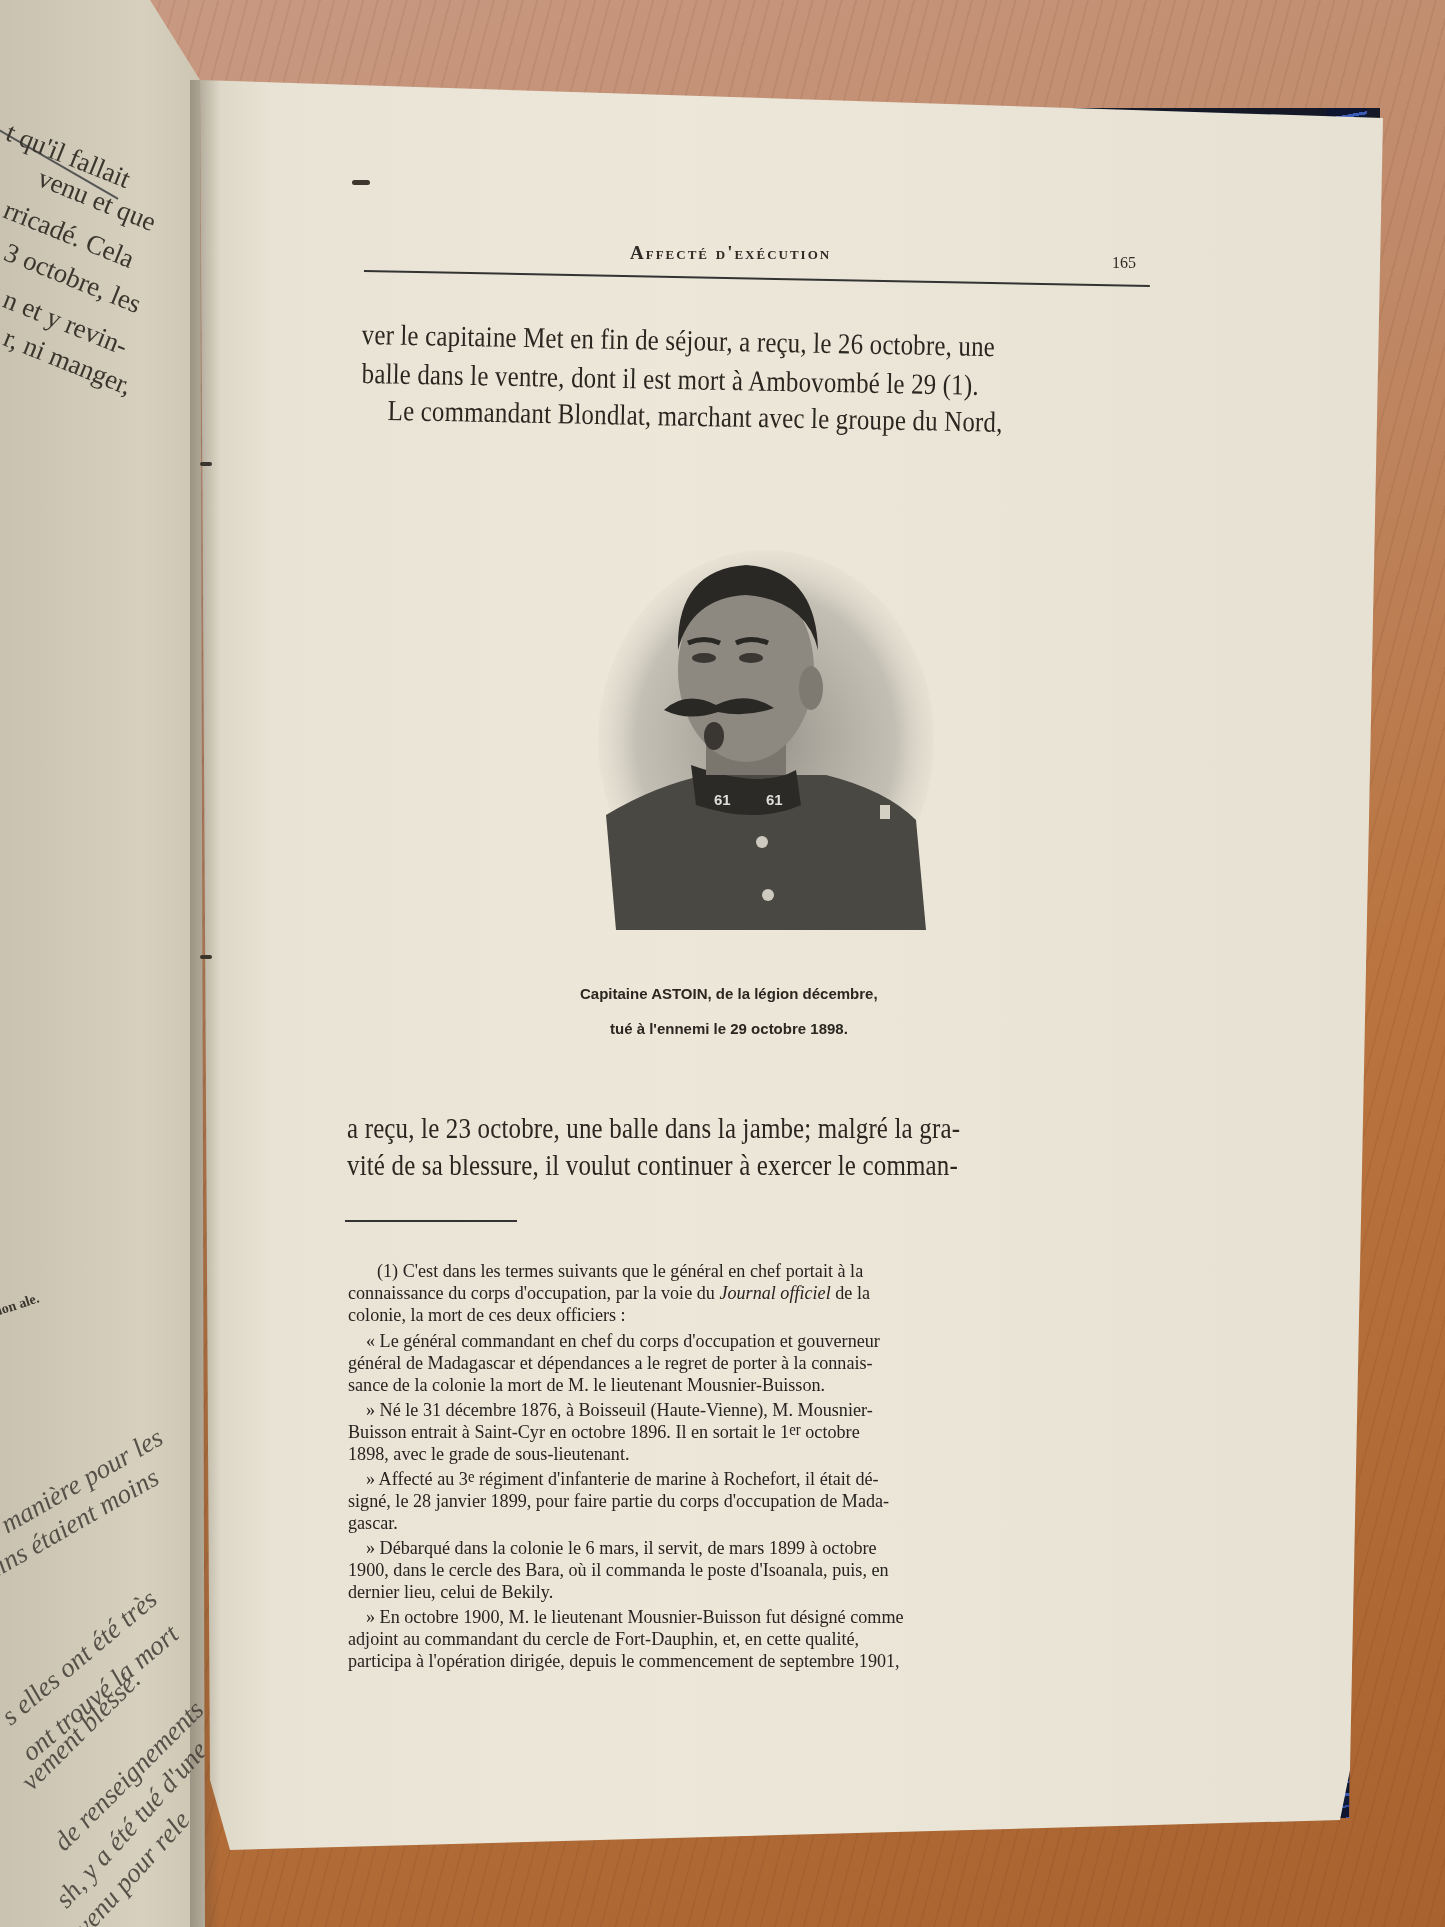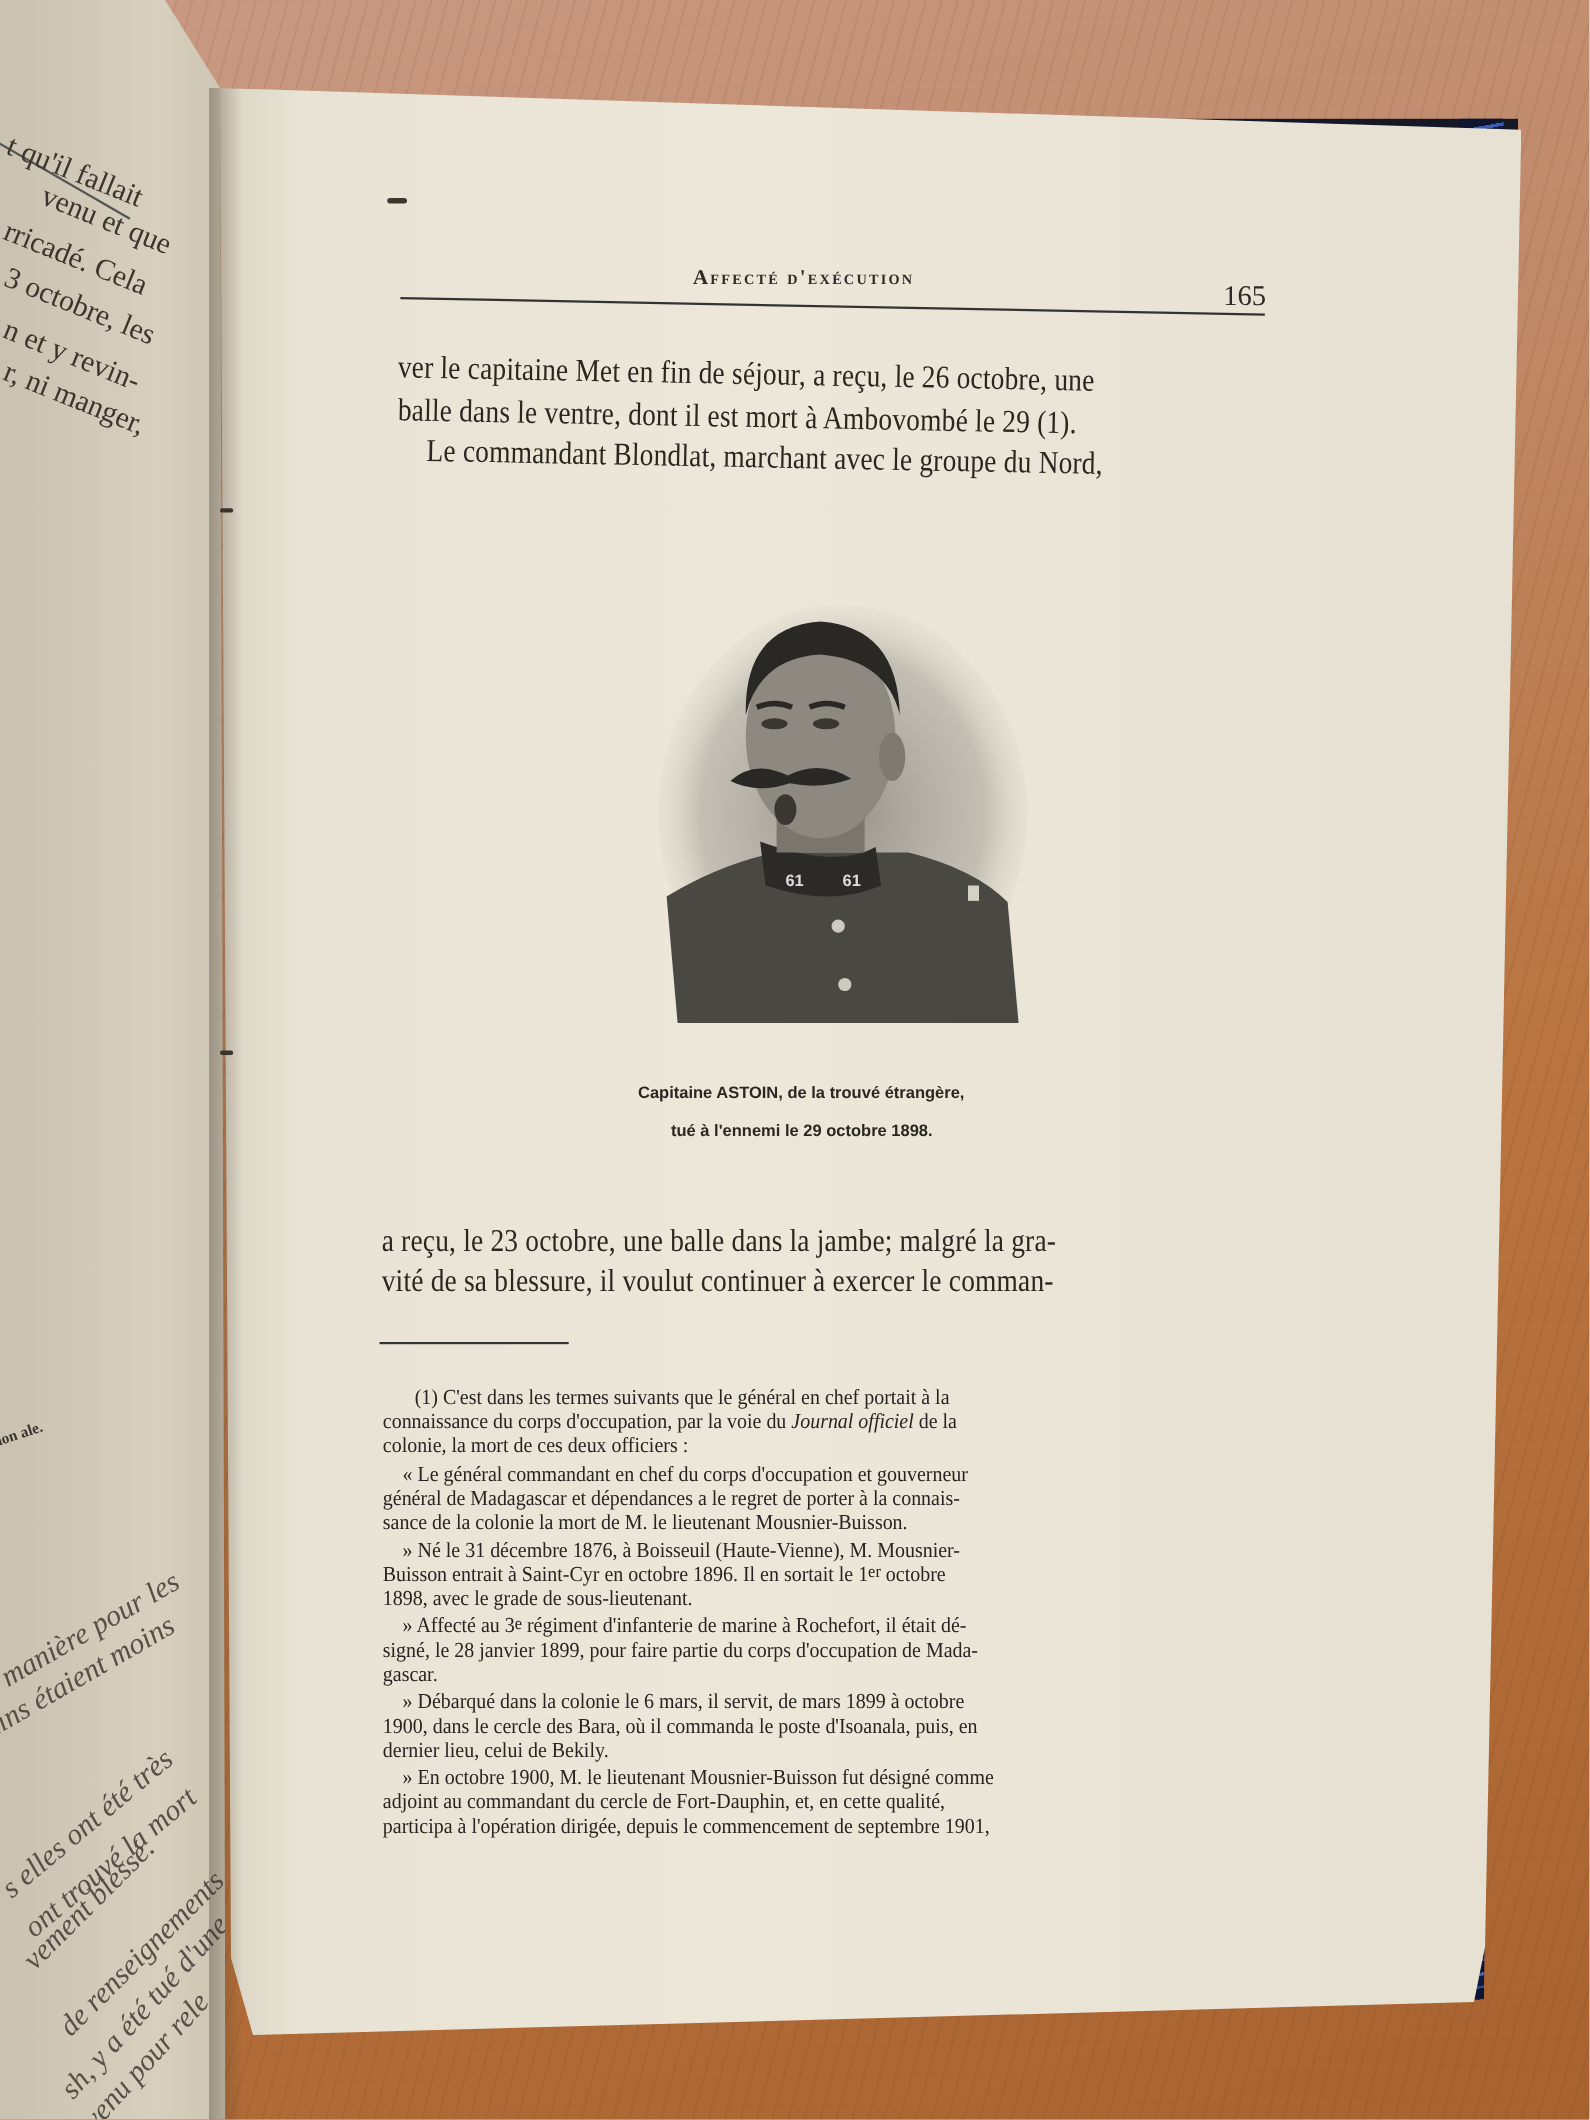--- a/index.html
+++ b/index.html
@@ -49,21 +49,21 @@
       clip-path: polygon(0 0, 1183px 38px, 1150px 1690px, 1140px 1740px, 30px 1770px, 10px 1700px);
       box-shadow: 0 10px 20px rgba(0,0,0,0.4);
     }
     .binding-mark { position:absolute; left:200px; width:12px; height:4px; background:#3a342c; border-radius:2px; }
     .mark-dash { position:absolute; left:352px; top:180px; width:18px; height:5px; background:#3c3830; border-radius:3px; }
     .running-head {
       position:absolute; left:630px; top:242px; font-size:19px; letter-spacing:2px;
       color:#2e2a24; font-variant: small-caps; font-weight:bold;
     }
     .page-number {
-      position:absolute; left:1112px; top:254px; font-size:26px; color:#2e2a24;
+      position:absolute; left:1112px; top:254px; font-size:16px; color:#2e2a24;
       font-family:"Liberation Serif", serif;
     }
     .head-rule {
       position:absolute; left:364px; top:270px; width:786px; height:2px; background:#333;
       transform: rotate(1.1deg); transform-origin:left top;
     }
     .body-text {
       position:absolute; font-family:"Liberation Serif", serif; font-size:29px; color:#2a2620;
       white-space:nowrap; letter-spacing:0.2px; transform-origin:left top;
       font-stretch: condensed;
@@ -155,21 +155,21 @@
   <ellipse cx="108" cy="118" rx="12" ry="5" fill="#3a3733"></ellipse>
   <ellipse cx="155" cy="118" rx="12" ry="5" fill="#3a3733"></ellipse>
   <path d="M92 103 Q108 96 124 103" stroke="#2a2825" stroke-width="5" fill="none"></path>
   <path d="M140 103 Q155 96 172 103" stroke="#2a2825" stroke-width="5" fill="none"></path>
 
   <path d="M68 170 Q90 150 120 165 Q150 150 178 168 Q150 178 122 172 Q92 182 68 170 Z" fill="#2a2825"></path>
 
   <ellipse cx="118" cy="196" rx="10" ry="14" fill="#3a3733"></ellipse>
 </svg>
 
-<div class="caption" style="left:580px;top:985px;">Capitaine ASTOIN, de la trouvé étrangère,</div>
+<div class="caption" style="left:580px;top:985px;">Capitaine ASTOIN, de la légion décembre,</div>
 <div class="caption" style="left:610px;top:1020px;">tué à l'ennemi le 29 octobre 1898.</div>
 
 <div class="body-text" style="left:347px;top:1112px;transform:scaleX(0.86);">a reçu, le 23 octobre, une balle dans la jambe; malgré la gra-</div>
 <div class="body-text" style="left:347px;top:1149px;transform:scaleX(0.86);">vité de sa blessure, il voulut continuer à exercer le comman-</div>
 
 <div class="fn-rule"></div>
 
 <div class="footnote" style="left:377px;top:1260px;transform:scaleX(0.93);">(1) C'est dans les termes suivants que le général en chef portait à la</div>
 <div class="footnote" style="left:348px;top:1282px;transform:scaleX(0.93);"><span>connaissance du corps d'occupation, par la voie du</span> <i>Journal officiel</i> <span>de la</span></div>
 <div class="footnote" style="left:348px;top:1304px;transform:scaleX(0.93);">colonie, la mort de ces deux officiers :</div>

